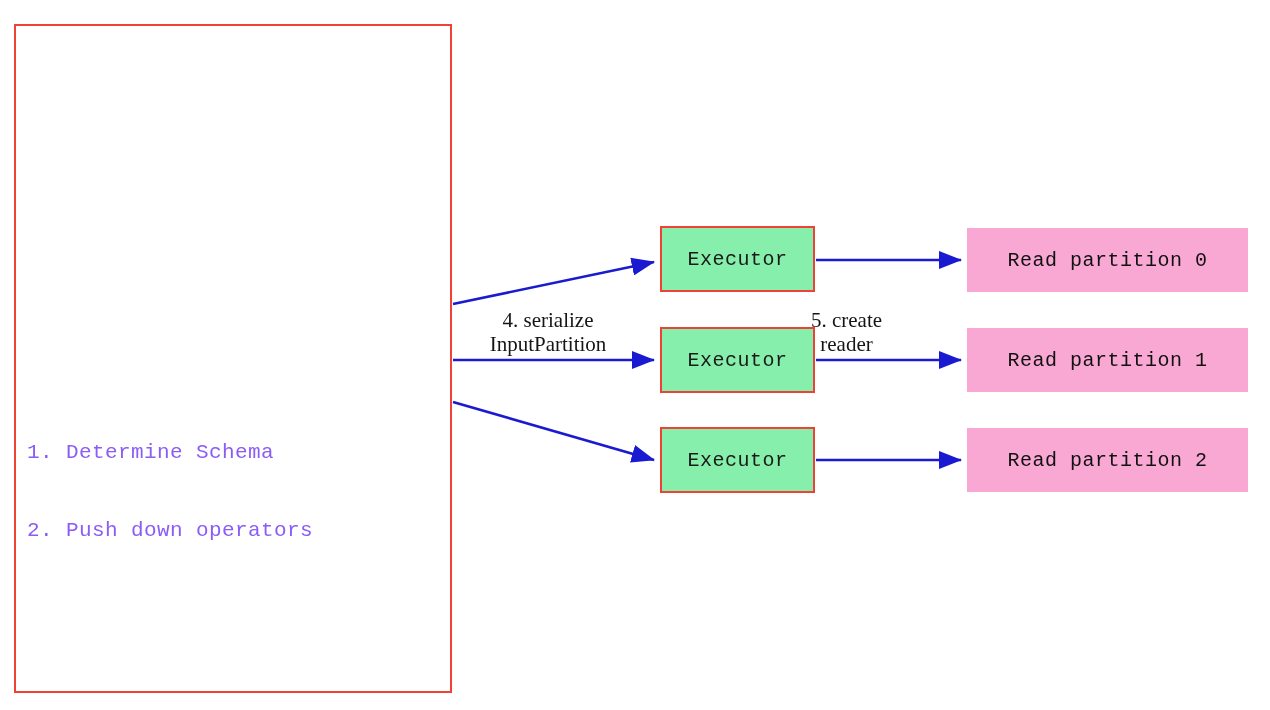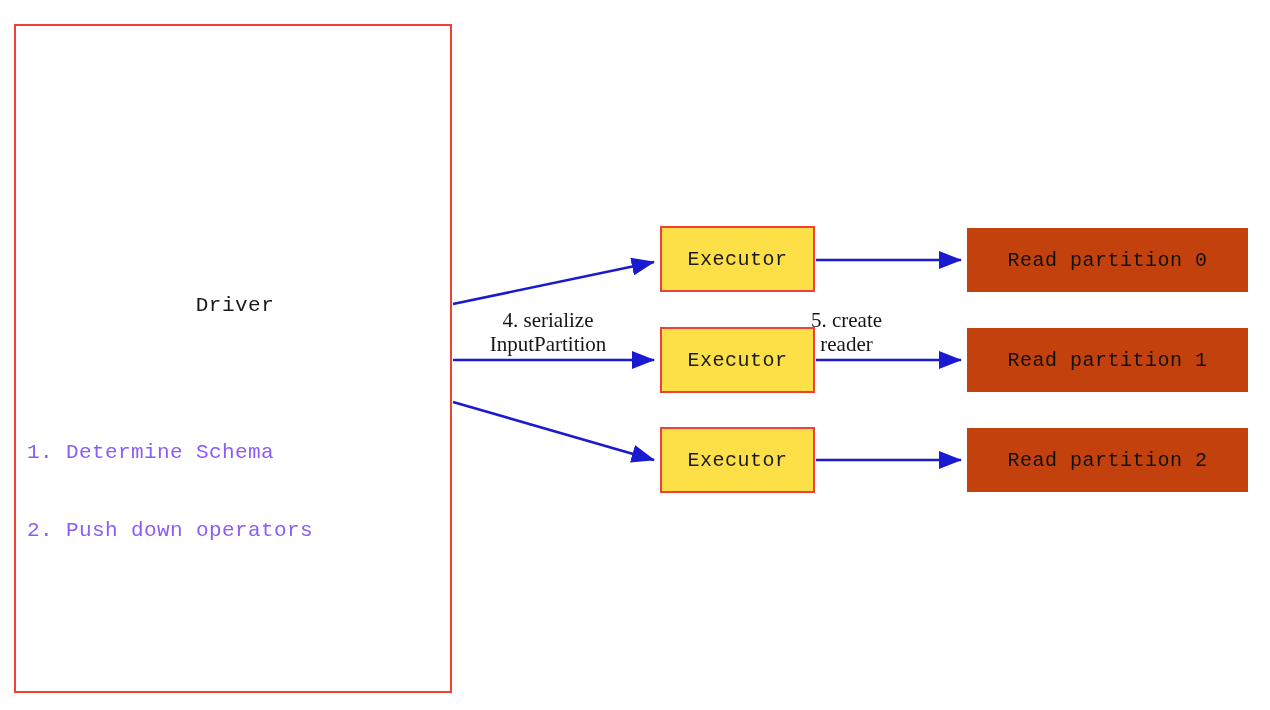--- a/index.html
+++ b/index.html
@@ -54,42 +54,42 @@
   }
   .driver-step { white-space: pre; }
 
   
   .executor-box {
     position: absolute;
     left: 660px;
     width: 155px;
     height: 66px;
     border: 2px solid #ef4136;
-    background: #fde047;
+    background: #86efac;
     box-sizing: border-box;
     display: flex;
     align-items: center;
     justify-content: center;
     font-family: "Liberation Mono", "DejaVu Sans Mono", monospace;
     font-size: 20px;
     color: #1a1a1a;
     letter-spacing: 0.5px;
     white-space: pre;
   }
   .exec-1 { top: 226px; }
   .exec-2 { top: 327px; }
   .exec-3 { top: 427px; }
 
   
   .partition-box {
     position: absolute;
     left: 967px;
     width: 281px;
     height: 64px;
-    background: #c2410c;
+    background: #f9a8d4;
     border: none;
     box-sizing: border-box;
     display: flex;
     align-items: center;
     justify-content: center;
     font-family: "Liberation Mono", "DejaVu Sans Mono", monospace;
     font-size: 20px;
     color: #111111;
     letter-spacing: 0.5px;
     white-space: pre;
@@ -149,21 +149,20 @@
     <line x1="453" y1="402" x2="654" y2="460" stroke="#1a1ad0" stroke-width="2.6" marker-end="url(#arrowhead)"></line>
 
     <line x1="816" y1="260" x2="961" y2="260" stroke="#1a1ad0" stroke-width="2.6" marker-end="url(#arrowhead)"></line>
 
     <line x1="816" y1="360" x2="961" y2="360" stroke="#1a1ad0" stroke-width="2.6" marker-end="url(#arrowhead)"></line>
 
     <line x1="816" y1="460" x2="961" y2="460" stroke="#1a1ad0" stroke-width="2.6" marker-end="url(#arrowhead)"></line>
   </svg>
 
   <div class="driver-box">
-    <div class="driver-title">Driver</div>
     <div class="driver-steps">
       <div class="driver-step">1. Determine Schema</div>
       <div class="driver-step">2. Push down operators</div>
     </div>
   </div>
 
   <div class="executor-box exec-1">Executor</div>
   <div class="executor-box exec-2">Executor</div>
   <div class="executor-box exec-3">Executor</div>
 

